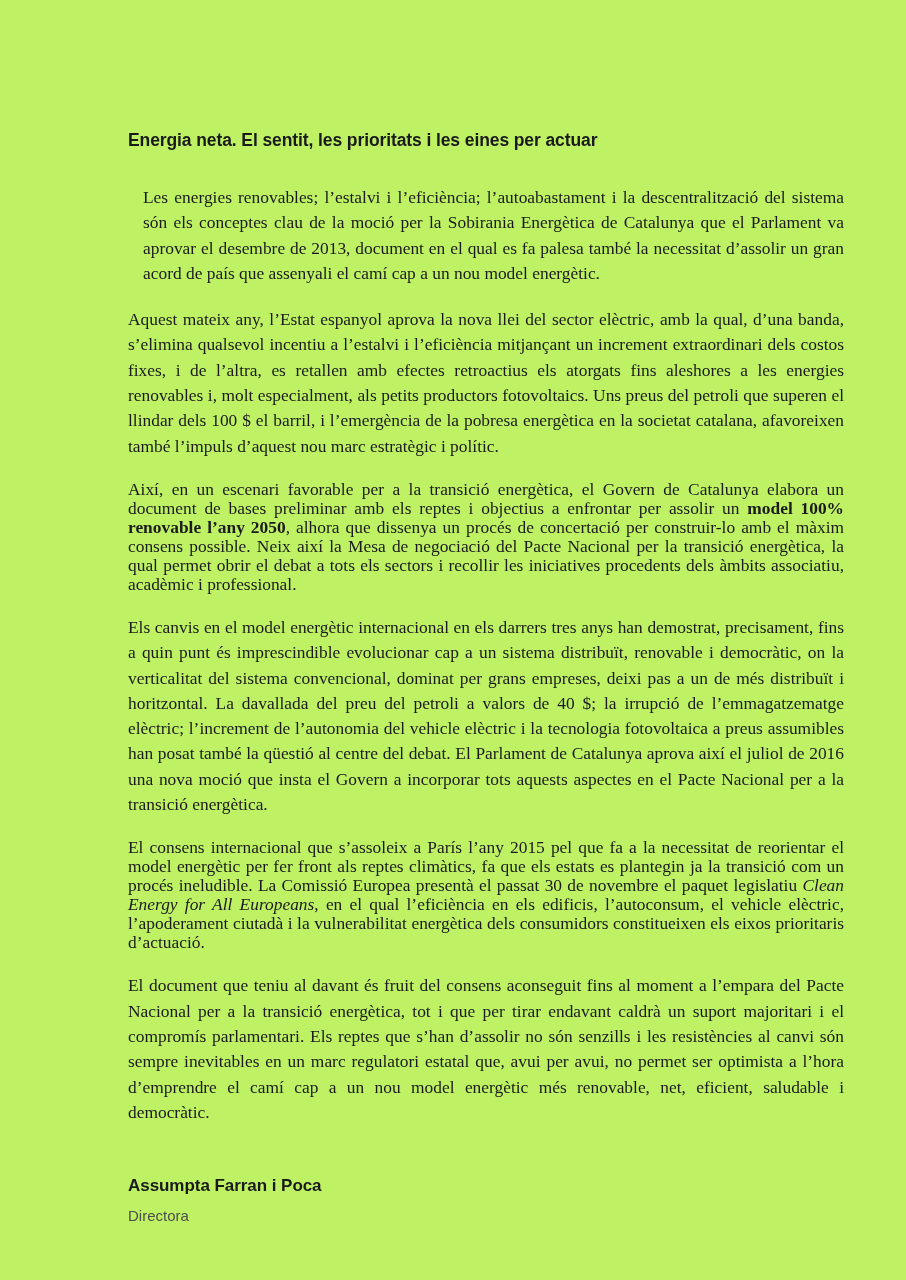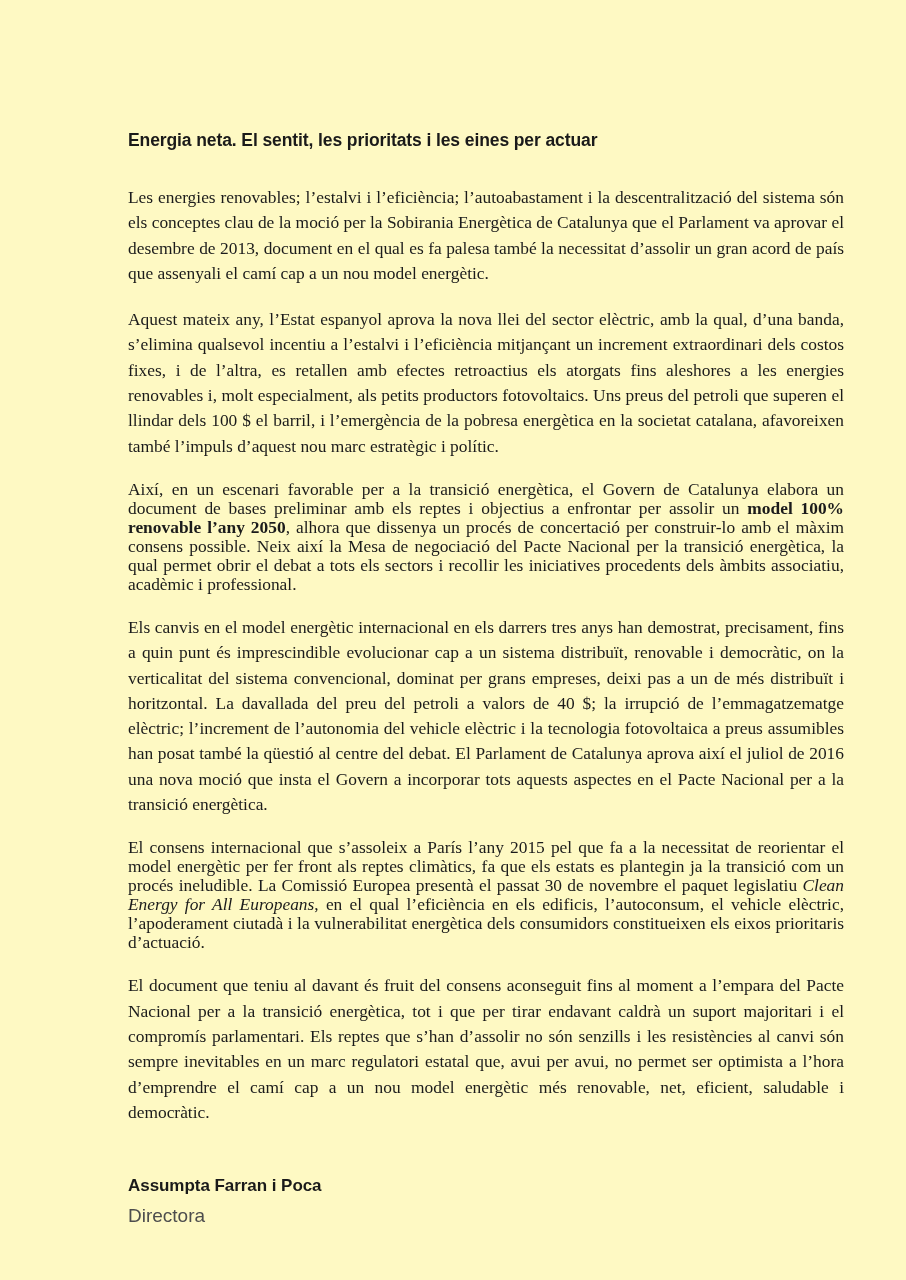--- a/index.html
+++ b/index.html
@@ -4,21 +4,21 @@
 <style>
   html, body {
     margin: 0;
     padding: 0;
     background: #ffffff;
   }
   .page {
     position: relative;
     width: 906px;
     height: 1280px;
-    background: #fef9c3;
+    background: #bef264;
     overflow: hidden;
     box-sizing: border-box;
   }
   .content {
     position: absolute;
     left: 128px;
     top: 0;
     width: 716px;
   }
   .doc-title {
@@ -40,20 +40,21 @@
     text-justify: inter-word;
     margin: 0;
     -webkit-hyphens: manual;
     hyphens: manual;
   }
   .body-text + .body-text {
     margin-top: 21px;
   }
   .p-first {
     margin-top: 34px;
+    margin-left: 15px;
   }
   .p-tight {
     line-height: 19px;
   }
   b.inline-bold {
     font-weight: bold;
   }
   i.inline-italic {
     font-style: italic;
   }
@@ -64,21 +65,21 @@
     font-family: "Liberation Sans", sans-serif;
     font-weight: bold;
     font-size: 17px;
     color: #1a1a1a;
     letter-spacing: -0.05px;
     margin: 0;
     line-height: 1.3;
   }
   .sign-role {
     font-family: "Liberation Sans", sans-serif;
-    font-size: 19px;
+    font-size: 15px;
     color: #4d4d4d;
     margin: 0;
     line-height: 17px;
     padding-top: 10px;
   }
   .sign-org {
     font-family: "Liberation Sans", sans-serif;
     font-size: 13.2px;
     color: #4d4d4d;
     margin: 0;

